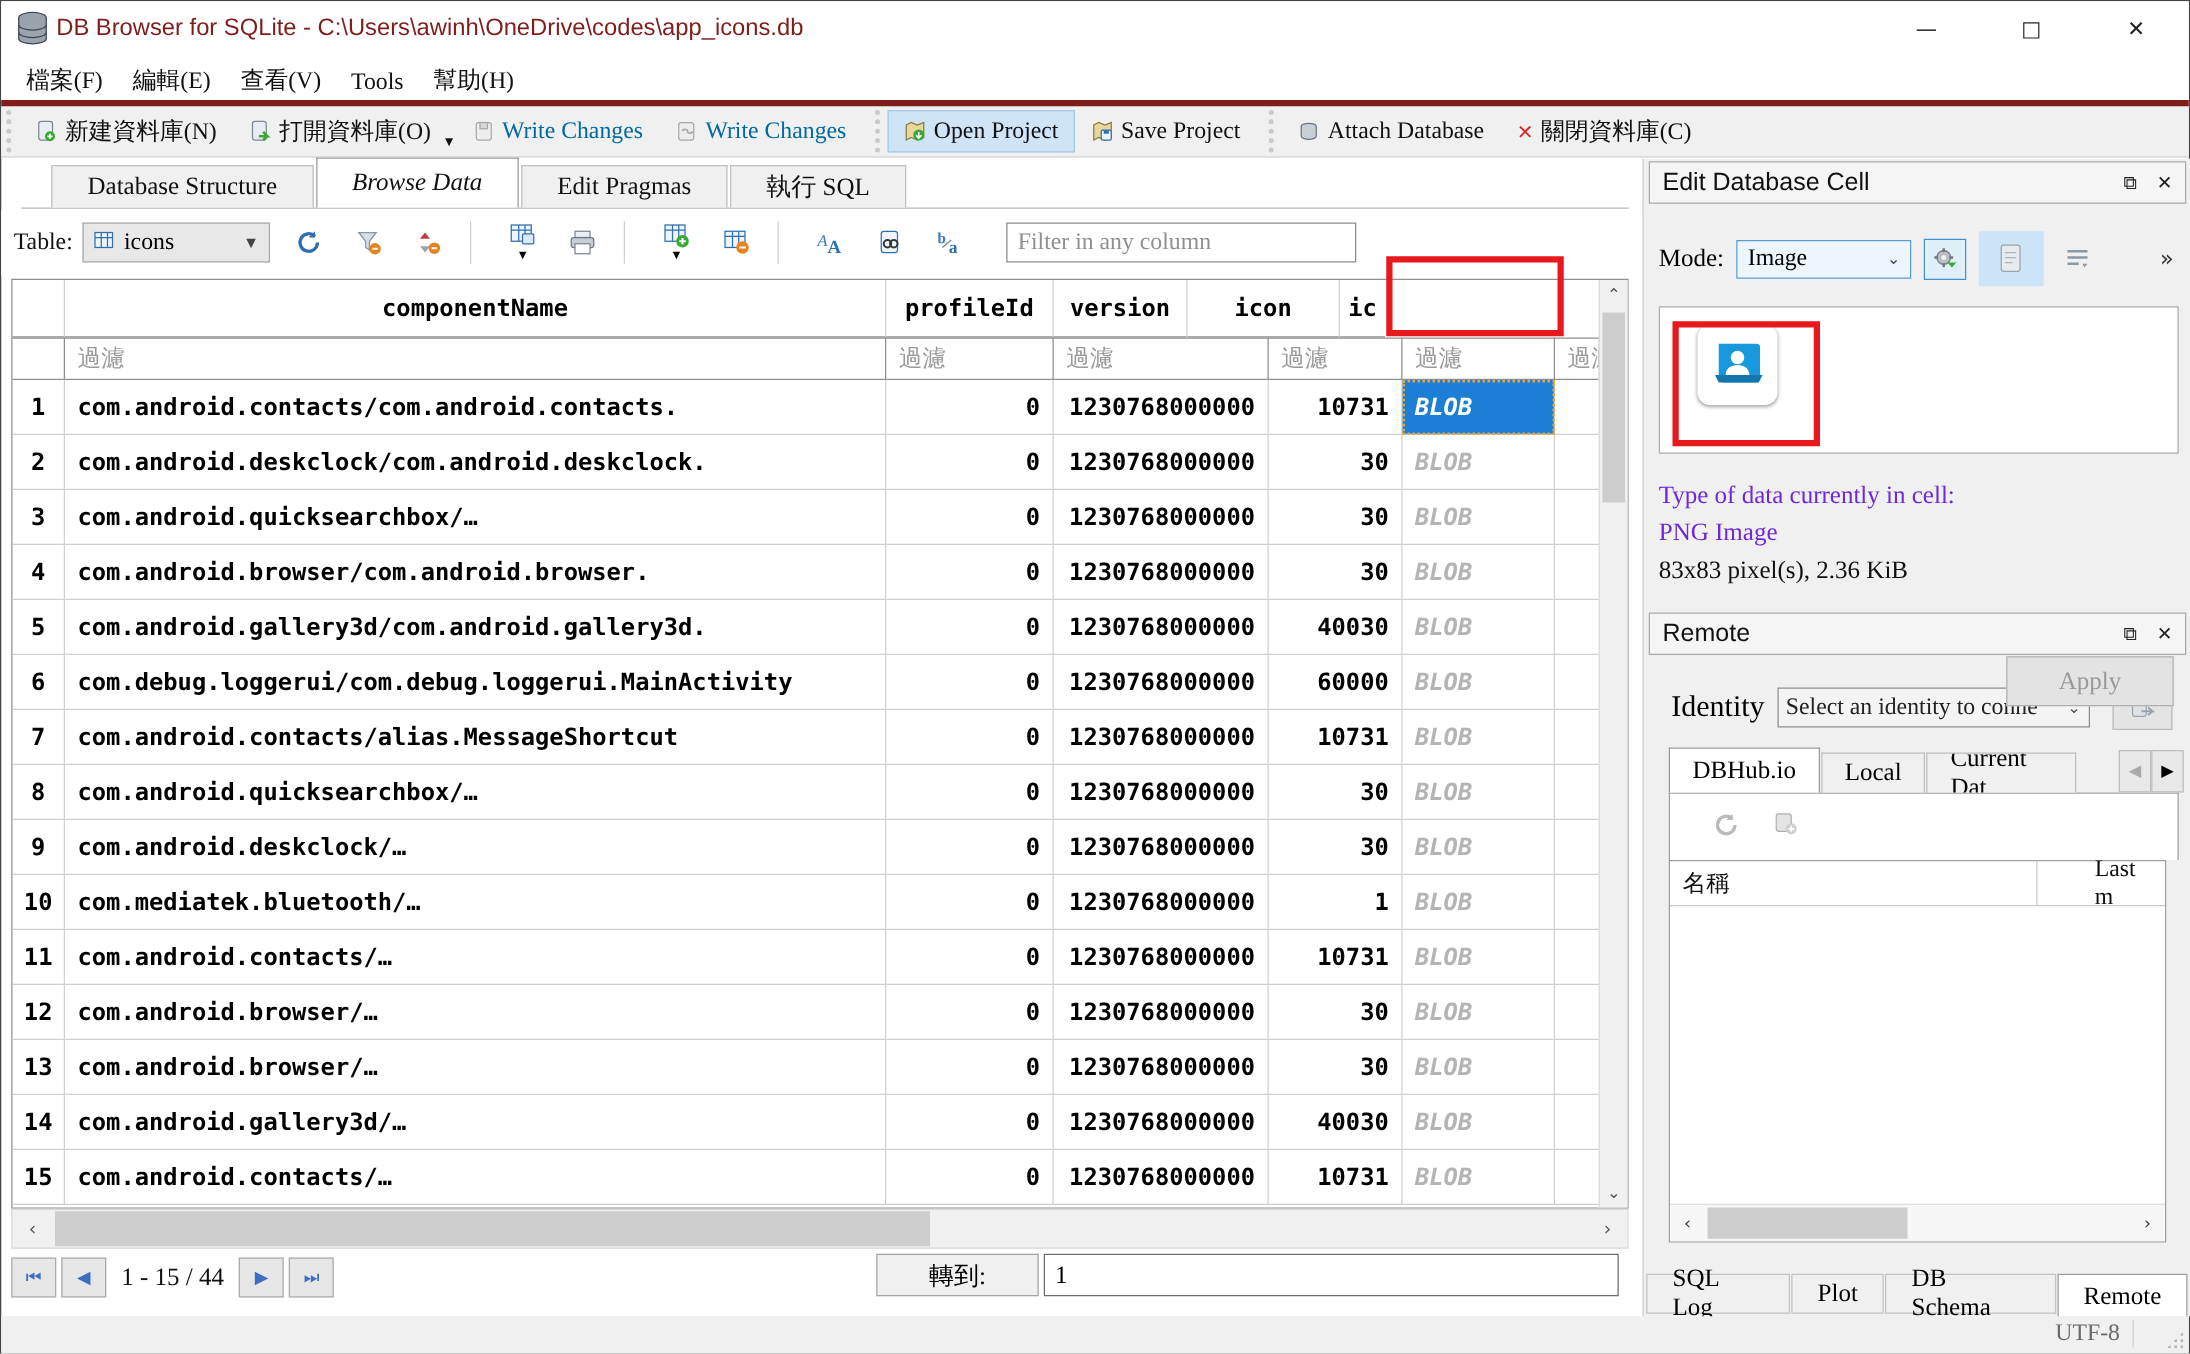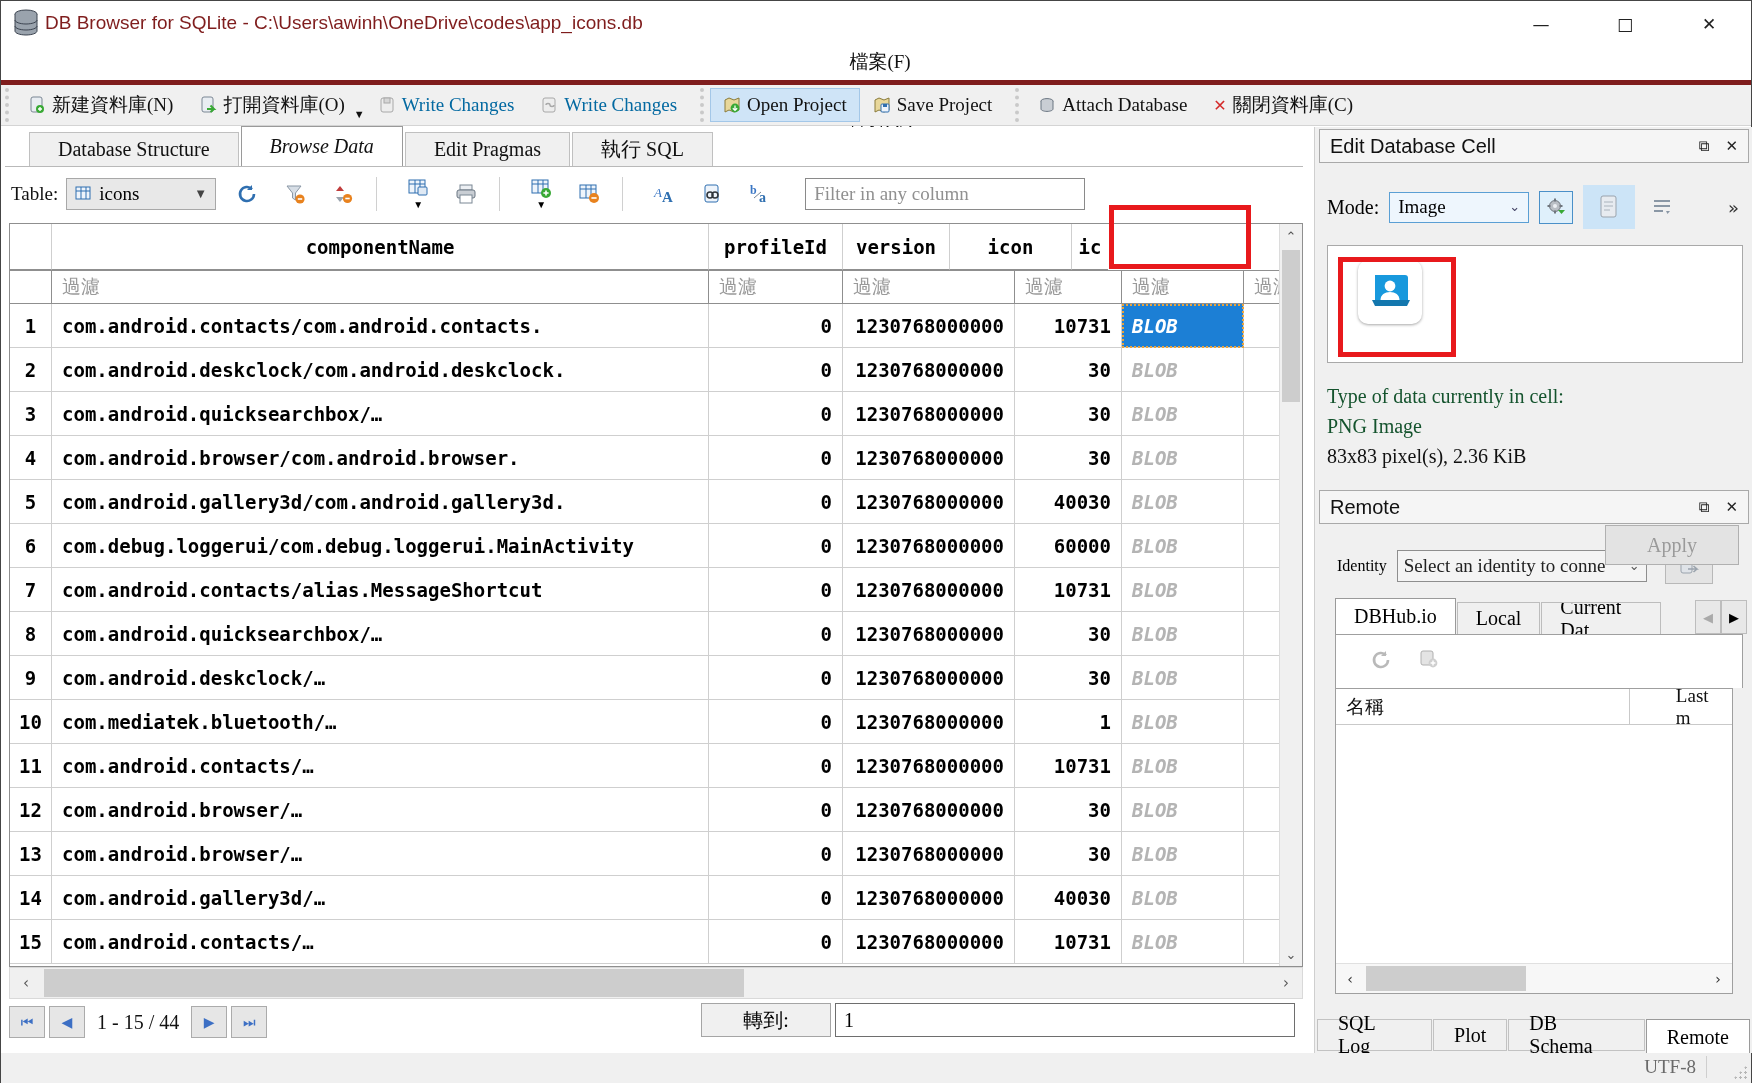--- a/index.html
+++ b/index.html
@@ -8,34 +8,34 @@
   #app { position:relative; width:1752px; height:1083px; background:#ffffff; border:1px solid #454545; }
 
   
   .titlebar { position:absolute; left:0; top:0; width:100%; height:45px; background:#fff; }
   .title-text { position:absolute; left:44px; top:11px; font-family:"Liberation Sans",sans-serif; font-size:19px; color:#7f1d1d; }
   .app-ico { position:absolute; left:12px; top:8px; }
   .winbtns { position:absolute; right:0; top:0; height:45px; display:flex; }
   .winbtn { width:84px; height:45px; display:flex; align-items:center; justify-content:center; font-family:"DejaVu Sans",sans-serif; font-size:17px; color:#222; cursor:default; }
 
   
-  .menubar { position:absolute; left:0; top:45px; width:100%; height:34px; background:#fff; display:flex; align-items:center; padding-left:8px;flex-direction:column; }
+  .menubar { position:absolute; left:0; top:45px; width:100%; height:34px; background:#fff; display:flex; align-items:flex-end; padding-left:8px; }
   .menu-item { padding:3px 12px; font-size:19px; color:#111; }
 
   
   .toolbar { position:absolute; left:0; top:79px; width:100%; height:46px; background:#f0f0f0; border-top:5px solid #7f1d1d; border-bottom:1px solid #d4d4d4; display:flex; align-items:stretch; }
   .tgroup { display:flex; align-items:center; border-left:4px dotted #c9c9c9; padding:0 6px; margin:3px 0 3px 4px; }
   .tbtn { display:flex; align-items:center; gap:6px; padding:5px 12px; font-size:19px; color:#111; border:1px solid transparent; }
   .tbtn.disabled { color:#0369a1; }
   .tbtn.active { background:#cfe4f7; border:1px solid #a3c7e8; }
   .caret { font-size:11px; color:#111; margin-left:-4px; align-self:flex-end; padding-bottom:2px;}
   .ico16 { width:18px; height:18px; display:inline-block; flex:0 0 auto; }
 
   
-  .maintabs { position:absolute; left:4px; top:126px; width:1312px; height:40px; border-bottom:1px solid #b9b9b9; background:#fff; display:flex; align-items:flex-end; padding-left:24px; }
+  .maintabs { position:absolute; left:16px; top:126px; width:1312px; height:40px; border-bottom:1px solid #b9b9b9; background:#fff; display:flex; align-items:flex-end; padding-left:24px; }
   .mtab { height:34px; display:flex; align-items:center; padding:0 28px; font-size:20px; color:#111; border:1px solid #c0c0c0; border-bottom:none; background:#f0f0f0; margin-right:2px; }
   .mtab.active { background:#fff; height:40px; position:relative; z-index:2; border-color:#9a9a9a;font-style:italic; }
 
   
   .controls { position:absolute; left:0; top:167px; width:1312px; height:52px; background:#fff; display:flex; align-items:center; }
   .lbl { font-size:19px; color:#111; margin-left:10px; }
   .tablecombo { margin-left:8px; width:150px; height:32px; background:#e8e8e8; border:1px solid #a8a8a8; display:flex; align-items:center; padding:0 8px; gap:8px; font-size:19px; }
   .tablecombo .cv { font-size:13px; margin-left:auto; color:#444; }
   .cicon { width:34px; height:34px; display:flex; align-items:center; justify-content:center; margin-left:14px; }
   .csep { width:1px; height:34px; background:#d0d0d0; margin:0 10px 0 16px; }
@@ -90,21 +90,21 @@
   .pt-ico { font-family:"DejaVu Sans",sans-serif; font-size:15px; color:#222; }
   .moderow { display:flex; align-items:center; margin:22px 8px 0 12px; gap:10px; }
   .modecombo { width:140px; height:31px; background:#eef6fd; border:1px solid #5a9fd4; display:flex; align-items:center; padding:0 8px; font-size:19px; }
   .modecombo .cv { margin-left:auto; font-size:13px; color:#446; }
   .sqbtn { width:34px; height:33px; display:flex; align-items:center; justify-content:center; }
   .sqbtn.framed { border:1px solid #4a90c8; background:#dff0fb; }
   .sqbtn.activebg { background:#cce4f7; width:52px; height:44px; }
   .chev { margin-left:auto; font-size:18px; color:#333; padding-right:6px; font-family:"DejaVu Sans",sans-serif; }
   .preview { position:relative; margin:16px 10px 0 12px; height:118px; background:#fff; border:1px solid #a9a9a9; }
   .iconcard { position:absolute; left:30px; top:14px; width:64px; height:64px; background:#fff; border-radius:10px; box-shadow:0 1px 3px rgba(0,0,0,.35); display:flex; align-items:center; justify-content:center; }
-  .celltext { margin:18px 10px 0 12px; font-size:20px; color:#14532d; line-height:30px; }
+  .celltext { margin:18px 10px 0 12px; font-size:20px; color:#6d28d9; line-height:30px; }
   .applybtn { position:absolute; right:14px; top:398px; width:134px; height:40px; background:#e3e3e3; border:1px solid #b0b0b0; color:#9a9a9a; font-size:20px; display:flex; align-items:center; justify-content:center; }
   .sizetext { margin:4px 10px 0 12px; font-size:20px; color:#111; }
 
   .idrow { display:flex; align-items:center; margin:24px 8px 0 22px; gap:10px; }
   .idcombo { width:250px; height:32px; background:#f4f4f4; border:1px solid #8e8e8e; display:flex; align-items:center; padding:0 6px; font-size:19px; color:#222; }
   .idcombo .cv { margin-left:auto; font-size:13px; color:#555; }
   .idbtn { width:48px; height:36px; background:#e4e4e4; border:1px solid #b8b8b8; display:flex; align-items:center; justify-content:center; margin-left:8px; }
   .rtabs { display:flex; align-items:flex-end; margin:14px 0 0 20px; position:relative; }
   .rtab { height:32px; display:flex; align-items:center; padding:0 18px; font-size:20px; background:#f0f0f0; border:1px solid #bdbdbd; border-bottom:none; margin-right:1px; }
   .rtab.active { background:#fff; height:36px; border-color:#9a9a9a; position:relative; z-index:2; }
@@ -576,21 +576,21 @@
     <div class="sizetext">83x83 pixel(s), 2.36 KiB</div>
 
     <div class="paneltitle" style="margin-top:22px;">
       <span>Remote</span>
       <span class="pt-icons">
         <span class="pt-ico">⧉</span>
         <span class="pt-ico">✕</span>
       </span>
     </div>
     <div class="idrow">
-      <span style="font-size:16px;">Identity</span>
+      <span style="font-size:24px;">Identity</span>
       <div class="idcombo">
         <span style="overflow:hidden; white-space:nowrap;">Select an identity to conne</span>
         <span class="cv">⌄</span>
       </div>
       <div class="idbtn">
           <svg width="20" height="18" viewBox="0 0 20 18">
             <rect x="2" y="2" width="11" height="14" rx="2" fill="#dfe3e8" stroke="#9aa3ad"></rect>
             <path d="M9 12h9l-3.5-3M18 12l-3.5 3" fill="none" stroke="#9aa3ad" stroke-width="1.6"></path>
           </svg>
         </div>

